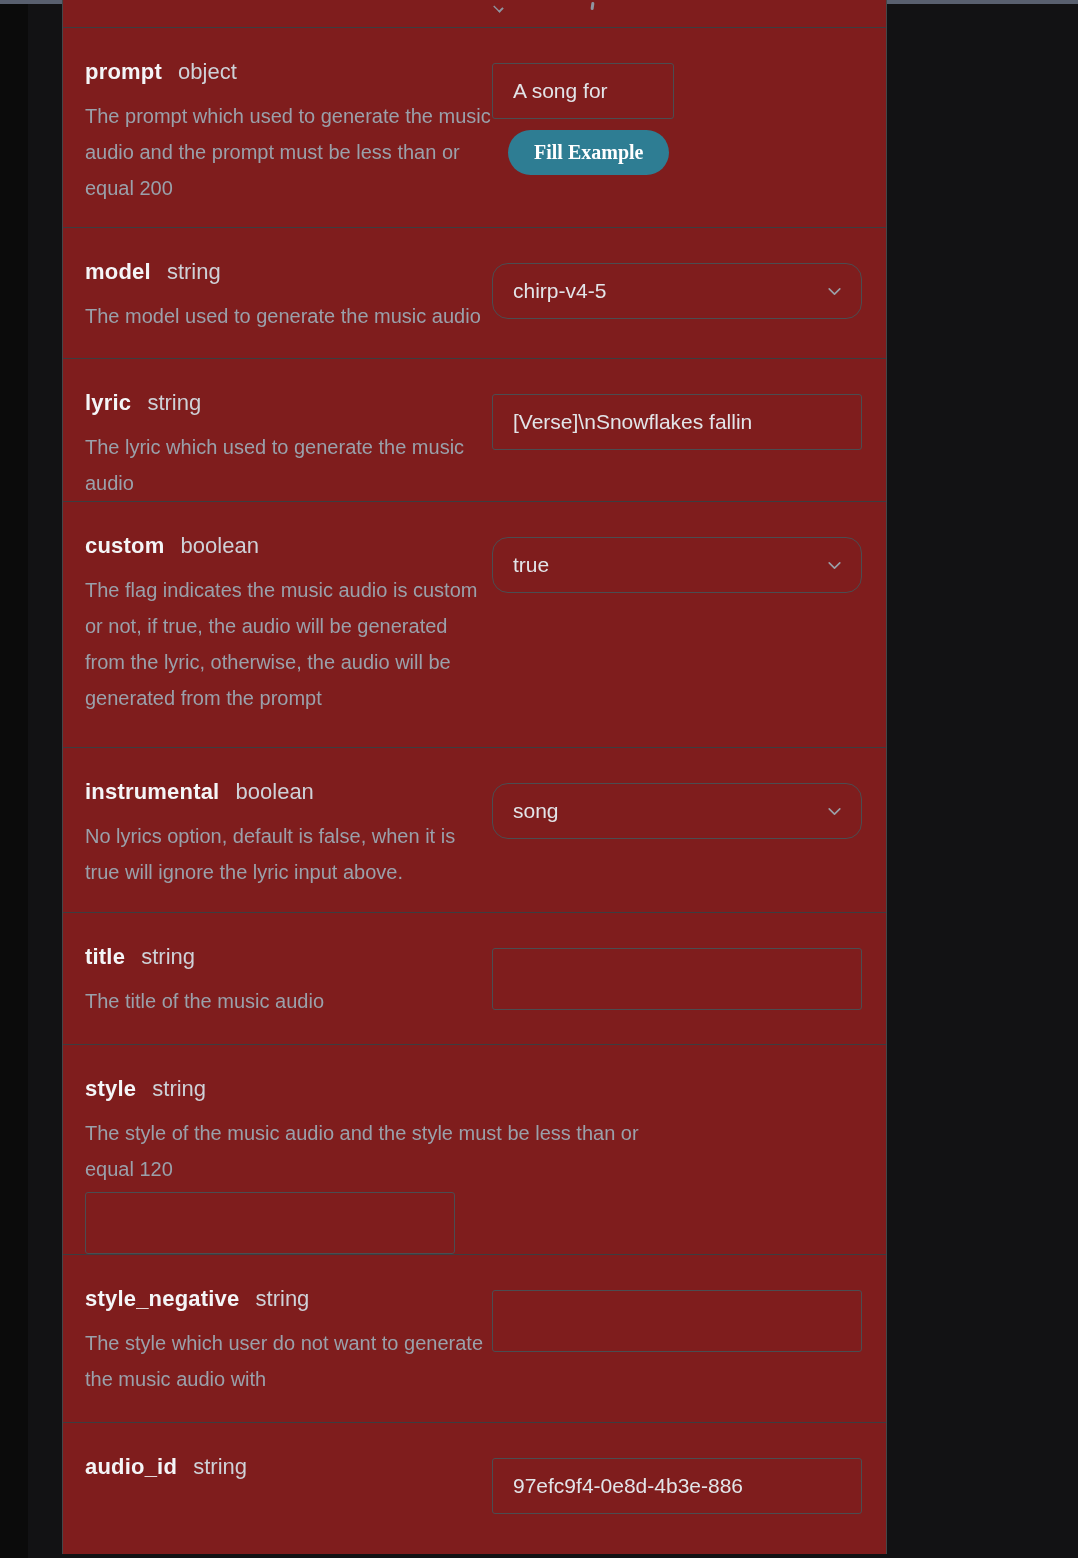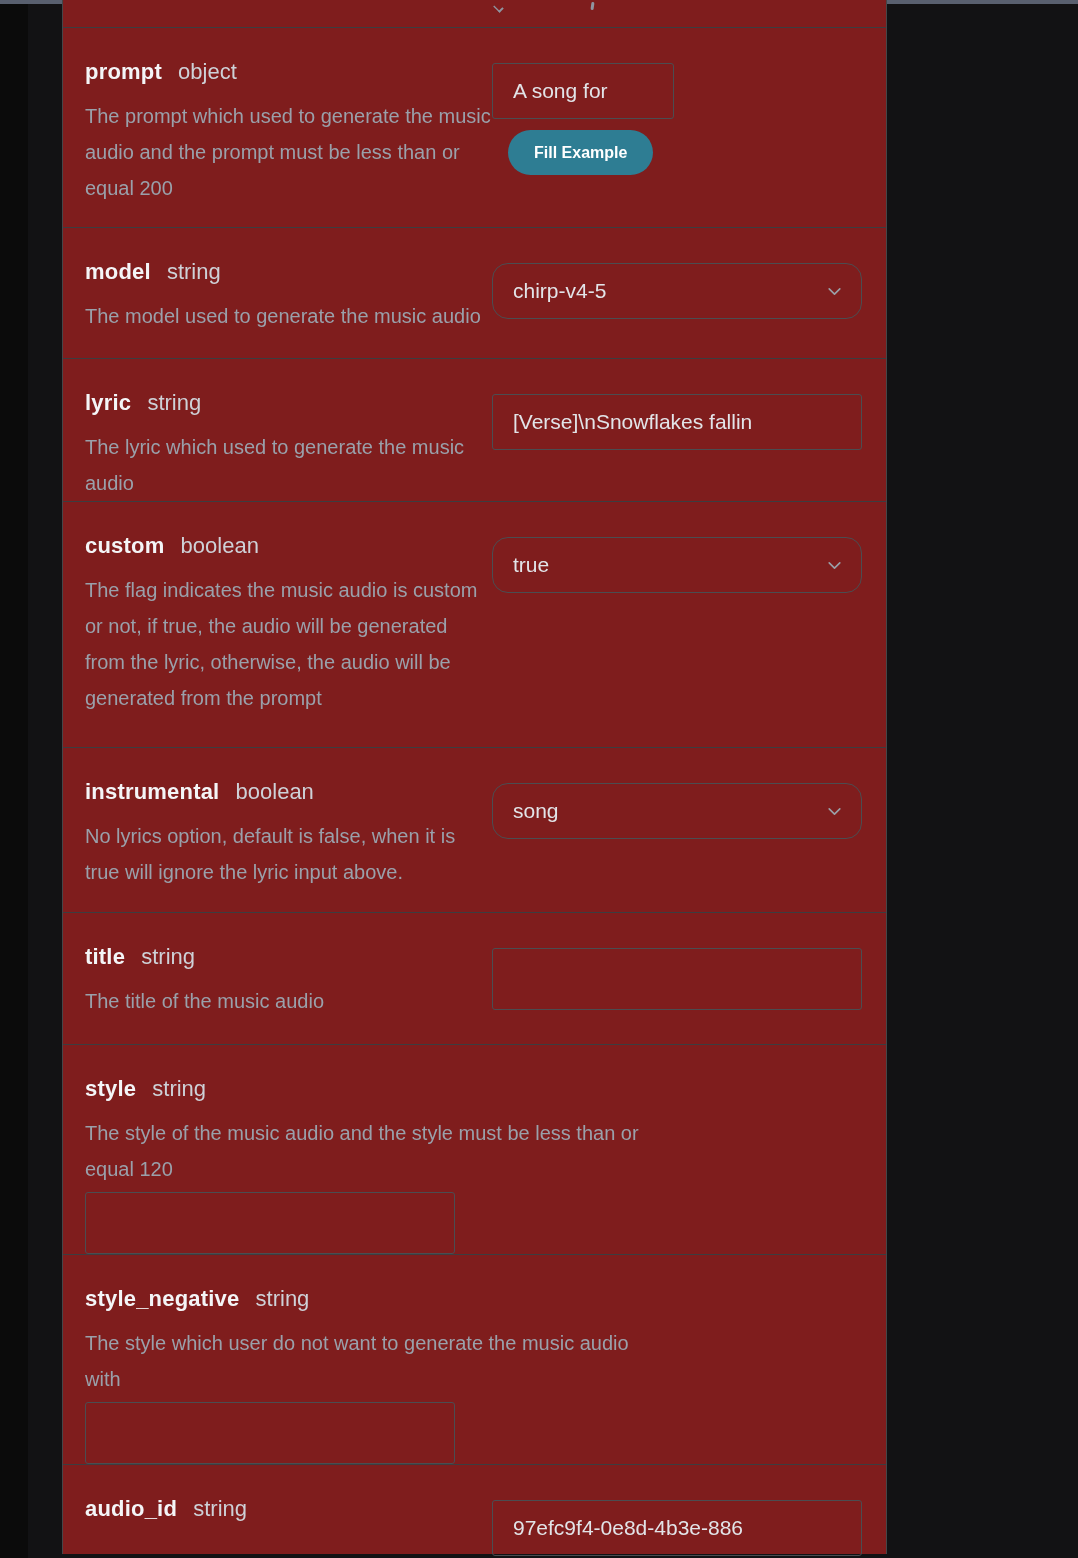--- a/index.html
+++ b/index.html
@@ -43,21 +43,21 @@
     border-bottom:1px solid #3c3d40;
   }
   .row:last-child { border-bottom:none; }
   .row-prompt        { min-height:200px; }
   .row-model         { min-height:131px; }
   .row-lyric         { min-height:131px; }
   .row-custom        { min-height:246px; }
   .row-instrumental  { min-height:165px; }
   .row-title         { min-height:132px; }
   .row-style         { min-height:168px;flex-direction:column; }
-  .row-style_negative{ min-height:168px;flex-direction:column; }
+  .row-style_negative{ min-height:168px; }
   .info { flex:1; min-width:0; }
   .head { font-size:22px; line-height:28px; }
   .pname { font-weight:700; color:#f4f5f7; letter-spacing:0.2px; }
   .ptype { font-weight:400; color:#ced1d7; margin-left:10px; }
   .desc {
     margin-top:12px; max-width:578px;
     font-size:20px; line-height:36px; color:#9aa0aa;
   }
   .control { width:370px; flex:none; padding-top:5px; }
   .tbox {
@@ -77,21 +77,21 @@
     padding:0 18px 0 20px;
     color:#e2e4e8; font-size:21px;
     cursor:pointer;
   }
   .chev { flex:none; }
   .fill-btn {
     display:inline-block; margin:11px 0 12px 16px;
     height:45px; padding:0 26px;
     border:none; border-radius:23px;
     background:#2e7d93; color:#ffffff;
-    font-size:16px; font-weight:700; font-family:Liberation Sans, sans-serif;
+    font-size:20px; font-weight:700; font-family:Liberation Serif, serif;
     cursor:pointer;
   }
 </style>
 </head>
 <body>
 
 <div class="top-strip"></div>
 <div class="left-strip"></div>
 
 <div class="panel">

